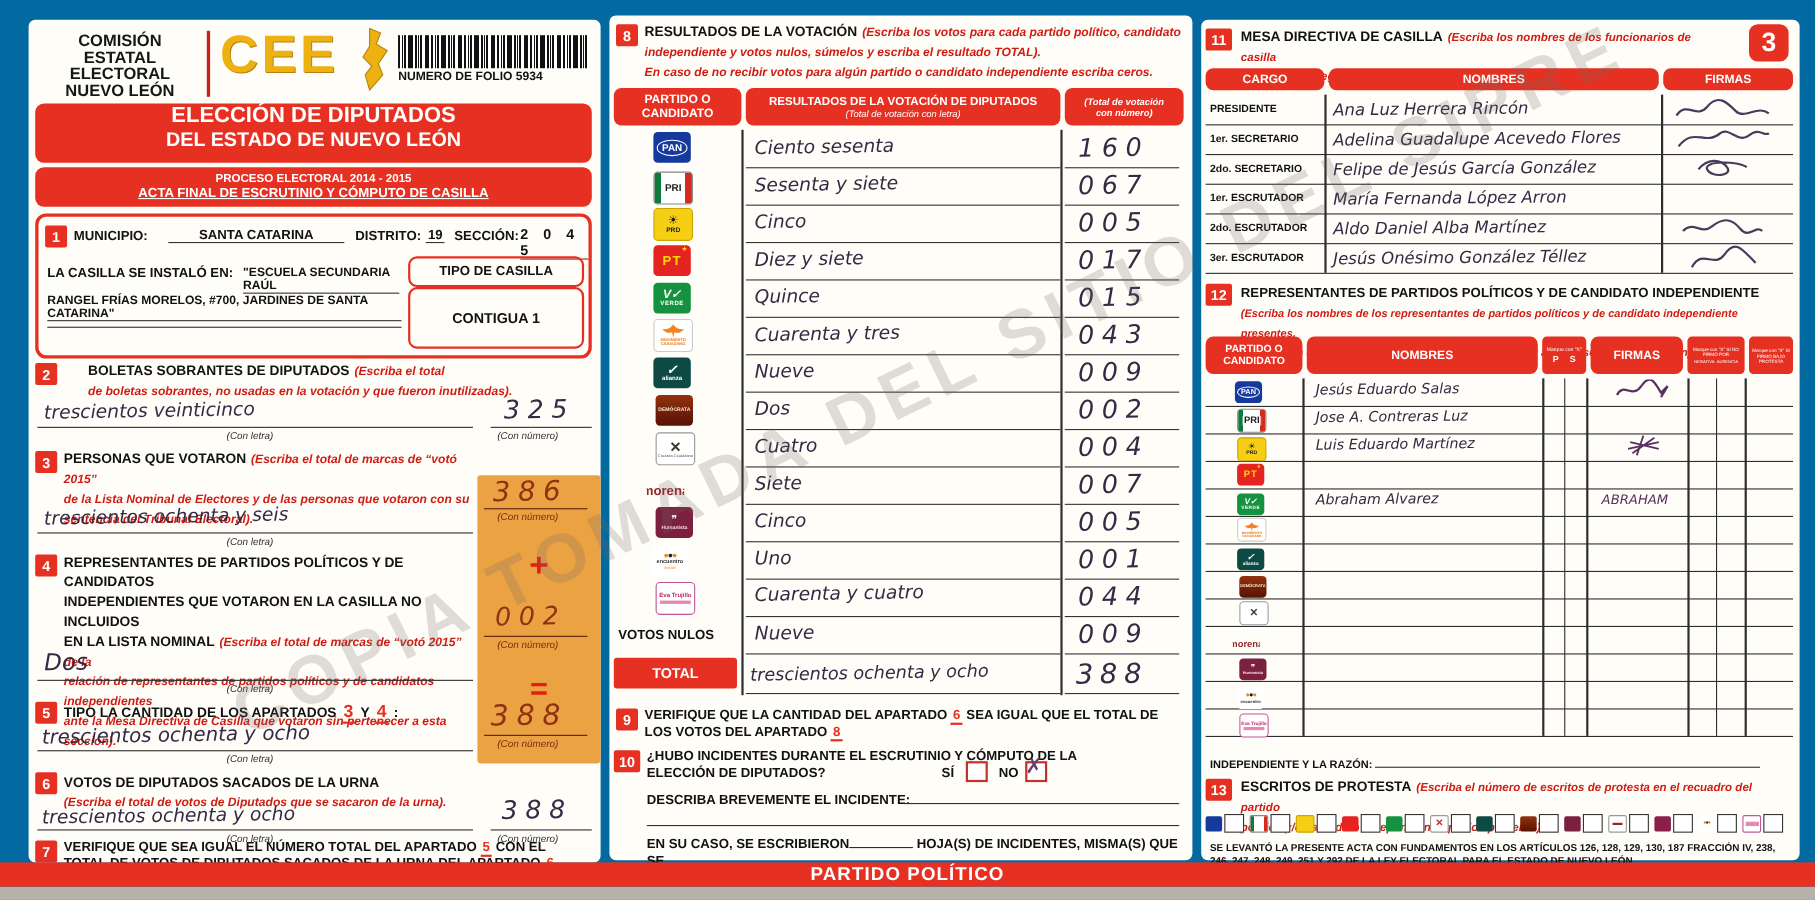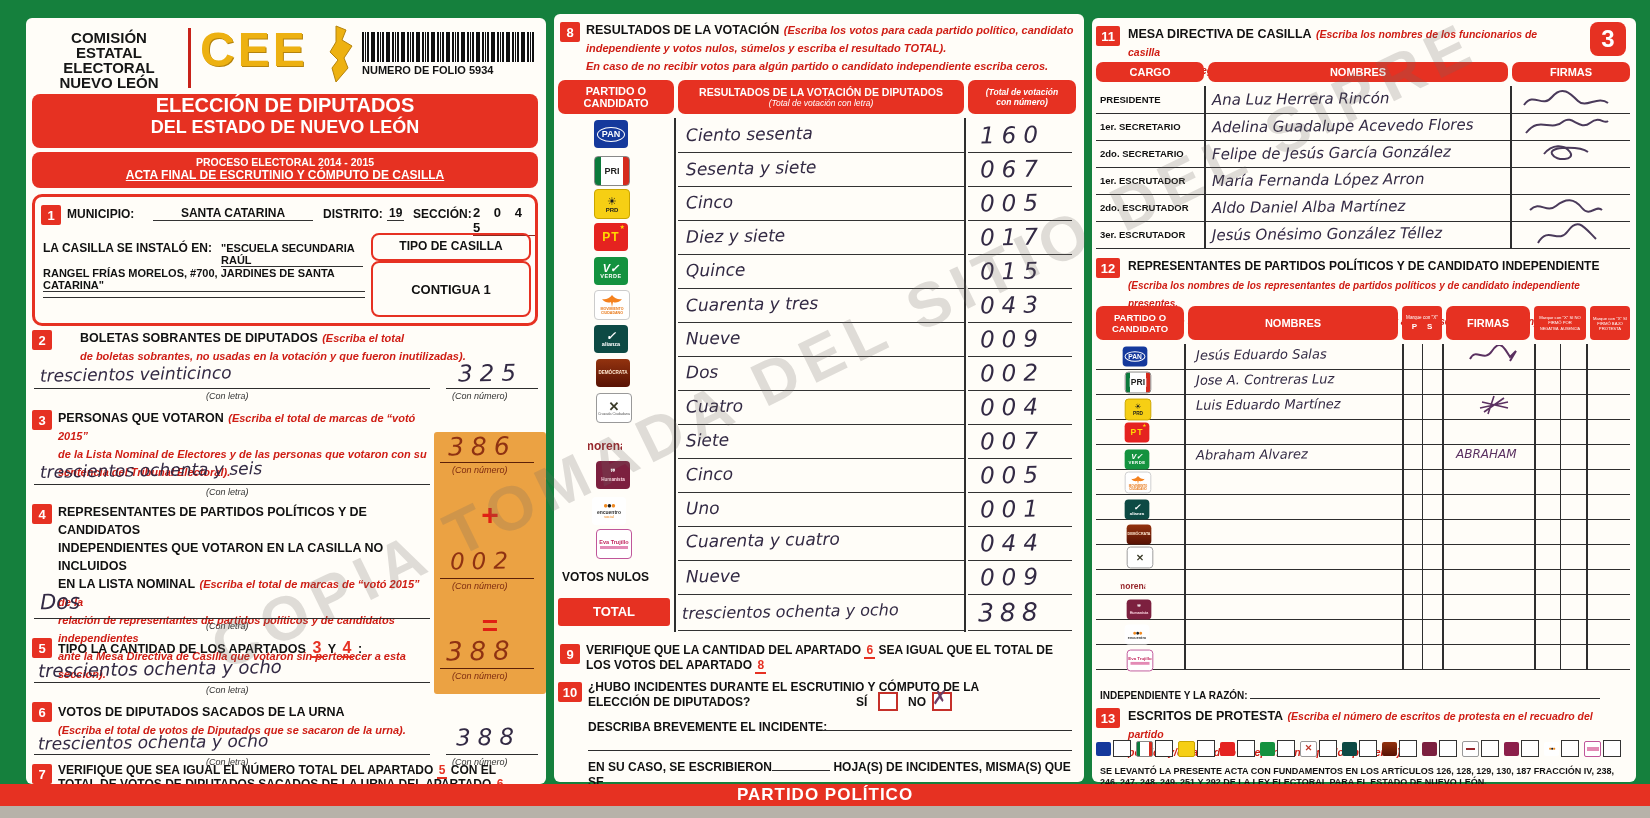--- a/index.html
+++ b/index.html
@@ -1,18 +1,18 @@
 <!DOCTYPE html>
 <html><head>
 <meta charset="utf-8">
 <style>
   html,body{margin:0;padding:0;}
   body{background:#b7b2a9;font-family:"Liberation Sans",sans-serif;}
   #page{position:relative;width:1650px;height:818px;overflow:hidden;background:#b7b2a9;}
-  #sheet{position:absolute;left:0;top:0;width:1650px;height:806px;background:#15803d;}
+  #sheet{position:absolute;left:0;top:0;width:1650px;height:806px;background:#0369a1;}
   .panel{position:absolute;background:#fffdf8;border-radius:6px;}
   .abs{position:absolute;}
   .b{font-weight:bold;color:#111;}
   .t125{font-size:12.5px;line-height:15px;}
   .t12{font-size:12px;line-height:14px;}
   .t11{font-size:11px;line-height:13px;}
   .ri{color:#cf1d14;font-style:italic;font-weight:bold;}
   .small-it{font-size:9px;font-style:italic;color:#333;}
   .badge{position:absolute;background:#e63122;color:#fff;font-weight:bold;font-size:13px;width:20px;height:20px;display:flex;align-items:center;justify-content:center;border-radius:2px;}
   .badge.w{width:24px;}

